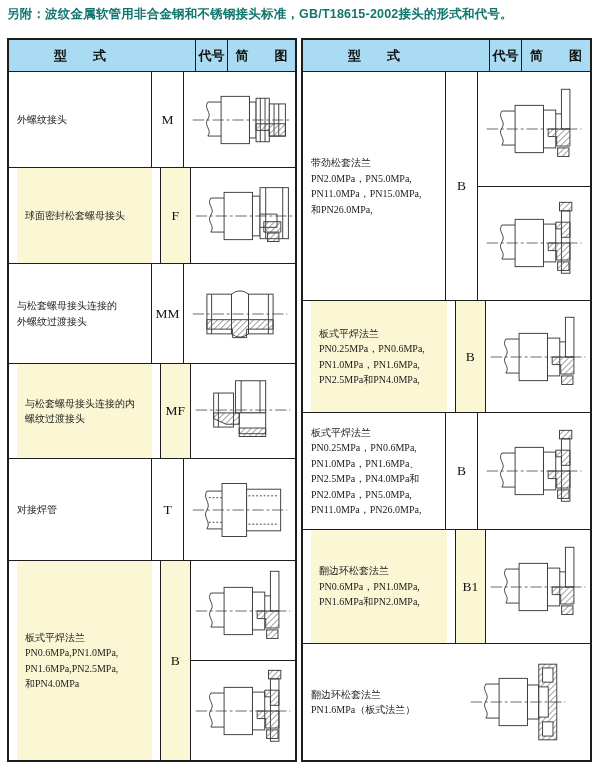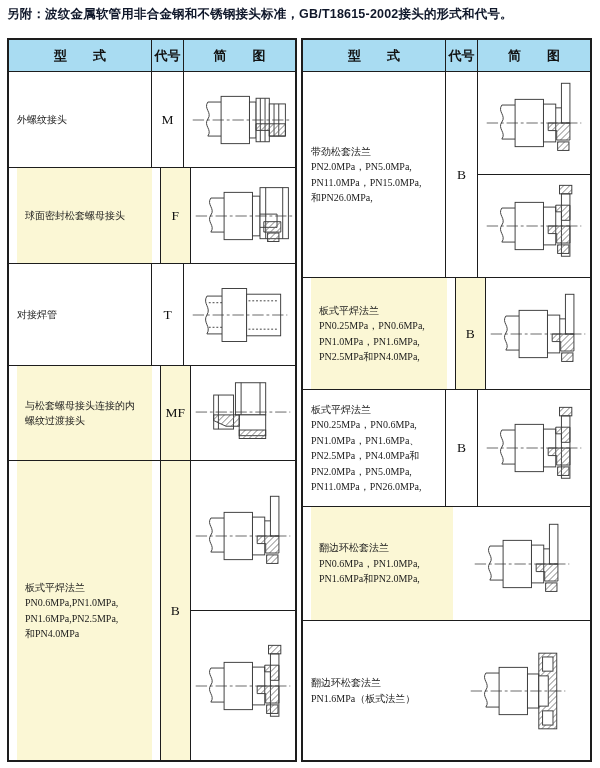--- a/index.html
+++ b/index.html
@@ -1,30 +1,30 @@
 <!DOCTYPE html>
 <html><head>
 <meta charset="utf-8">
 <style>
   * { margin:0; padding:0; box-sizing:border-box; }
   html,body { width:600px; height:768px; background:#ffffff; overflow:hidden;
               font-family:"Liberation Sans", sans-serif; position:relative; }
   .caption { position:absolute; top:6px; left:7px; width:590px;
-             font-size:12.5px; font-weight:700; color:#0f172a; letter-spacing:.2px;
+             font-size:12.5px; font-weight:700; color:#0f766e; letter-spacing:.2px;
              white-space:nowrap; }
   .tbl { position:absolute; top:38px; height:724px; border:2px solid #1d1d1d;
          display:flex; flex-direction:column; background:#fff; }
   .tbl-left  { left:7px;   width:290px; }
   .tbl-right { left:301px; width:291px; }
   .hrow { display:flex; flex:none; height:32px; background:#a9dcf2;
           border-bottom:1px solid #1d1d1d; }
   .hc { display:flex; align-items:center; justify-content:center;
         font-size:13px; font-weight:700; color:#111; }
   .hc.type { width:142px; }
-  .hc.code { width:33px; border-left:1px solid #1d1d1d; border-right:1px solid #1d1d1d; }
+  .hc.code { width:33px; border-left:1px solid #1d1d1d; border-right:1px solid #1d1d1d;margin-left:44px; }
   .hc.diag { flex:1;text-align:center; }
   .row { display:flex; flex:none; border-bottom:1px solid #1d1d1d; }
   .row.last { border-bottom:none; flex:1; }
   .c { display:flex; }
   .c.type { width:142px; flex-direction:column; justify-content:center;
             padding:6px 3px 6px 8px; font-family:"Liberation Serif", serif;
             font-size:10px; line-height:1.55; color:#1a1a1a; white-space:pre-line; }
   .c.code { width:33px; align-items:center; justify-content:center;
             font-family:"Liberation Serif", serif; font-size:13.5px; color:#111;
             border-left:1px solid #1d1d1d; border-right:1px solid #1d1d1d; }
@@ -158,41 +158,53 @@
     <div class="c code">F</div>
     <div class="c diag">
       <div class="dbox">
         <svg class="dg" width="104" height="88" viewBox="0 0 110 92">
             <use href="#sym-f" xlink:href="#sym-f"></use>
           </svg>
       </div>
     </div>
   </div>
 
-
-  <div class="row" style="height:102px">
-    <div class="c type">对接焊管</div>
-    <div class="c code">T</div>
+  <div class="row" style="height:100px">
+    <div class="c type">与松套螺母接头连接的
+外螺纹过渡接头</div>
+    <div class="c code">MM</div>
     <div class="c diag">
       <div class="dbox">
         <svg class="dg" width="104" height="90" viewBox="0 0 110 92">
-            <use href="#sym-t" xlink:href="#sym-t"></use>
+            <use href="#sym-mm" xlink:href="#sym-mm"></use>
           </svg>
       </div>
     </div>
   </div>
 
   <div class="row yellow" style="height:95px">
     <div class="c type">与松套螺母接头连接的内
 螺纹过渡接头</div>
     <div class="c code">MF</div>
     <div class="c diag">
       <div class="dbox">
         <svg class="dg" width="104" height="88" viewBox="0 0 110 92">
             <use href="#sym-mf" xlink:href="#sym-mf"></use>
+          </svg>
+      </div>
+    </div>
+  </div>
+
+  <div class="row" style="height:102px">
+    <div class="c type">对接焊管</div>
+    <div class="c code">T</div>
+    <div class="c diag">
+      <div class="dbox">
+        <svg class="dg" width="104" height="90" viewBox="0 0 110 92">
+            <use href="#sym-t" xlink:href="#sym-t"></use>
           </svg>
       </div>
     </div>
   </div>
 
   <div class="row yellow last">
     <div class="c type">板式平焊法兰
 PN0.6MPa,PN1.0MPa,
 PN1.6MPa,PN2.5MPa,
 和PN4.0MPa</div>
@@ -212,21 +224,21 @@
   </div>
 </div>
 
 <div class="tbl tbl-right">
   <div class="hrow">
     <div class="hc type">型　　式</div>
     <div class="hc code">代号</div>
     <div class="hc diag">简　　图</div>
   </div>
 
-  <div class="row" style="height:206px">
+  <div class="row" style="height:229px">
     <div class="c type">带劲松套法兰
 PN2.0MPa，PN5.0MPa,
 PN11.0MPa，PN15.0MPa,
 和PN26.0MPa,</div>
     <div class="c code">B</div>
     <div class="c diag">
       <div class="dbox">
         <svg class="dg" width="104" height="96" viewBox="0 0 110 92">
             <use href="#sym-fl1" xlink:href="#sym-fl1"></use>
           </svg>
@@ -268,20 +280,21 @@
             <use href="#sym-fl2" xlink:href="#sym-fl2"></use>
           </svg>
       </div>
     </div>
   </div>
 
   <div class="row yellow" style="height:114px">
     <div class="c type">翻边环松套法兰
 PN0.6MPa，PN1.0MPa,
 PN1.6MPa和PN2.0MPa,</div>
+    <div class="c code">B1</div>
     <div class="c diag">
       <div class="dbox">
         <svg class="dg" width="104" height="98" viewBox="0 0 110 92">
             <use href="#sym-fl1" xlink:href="#sym-fl1"></use>
           </svg>
       </div>
     </div>
   </div>
 
   <div class="row last">

